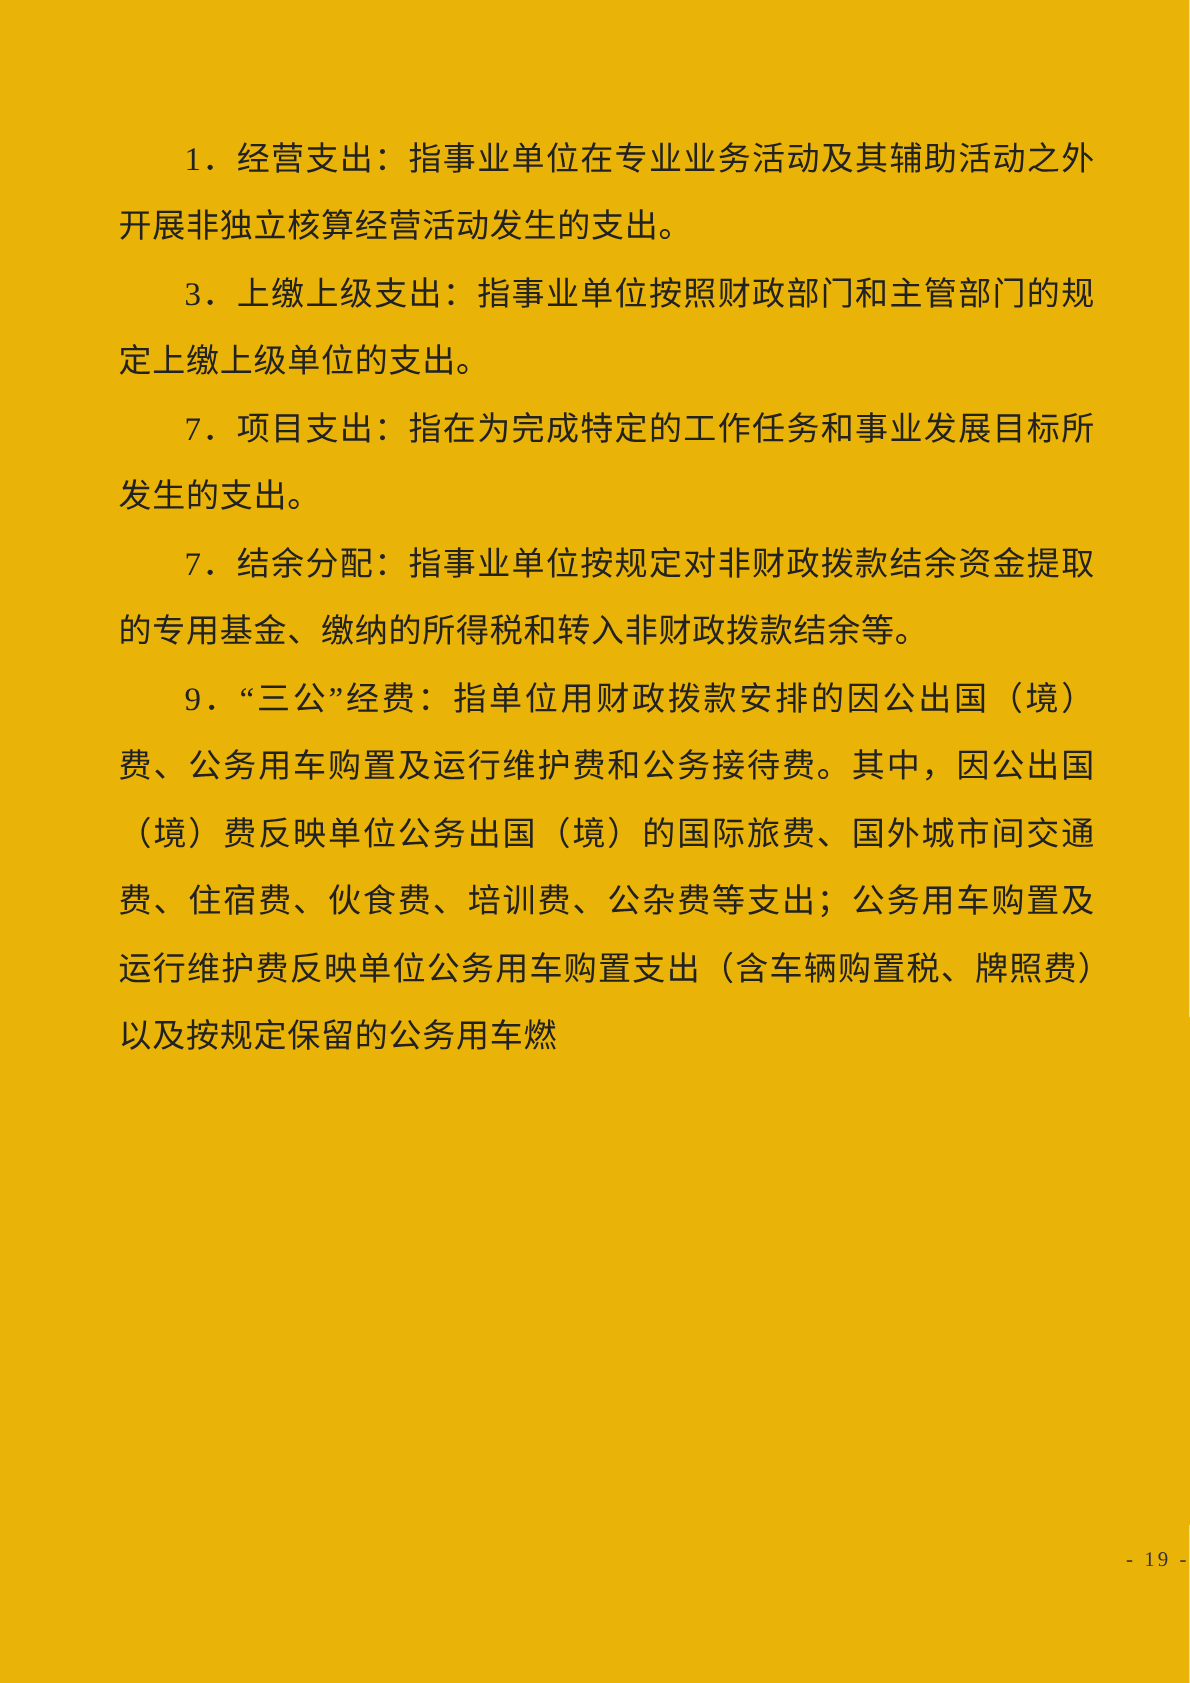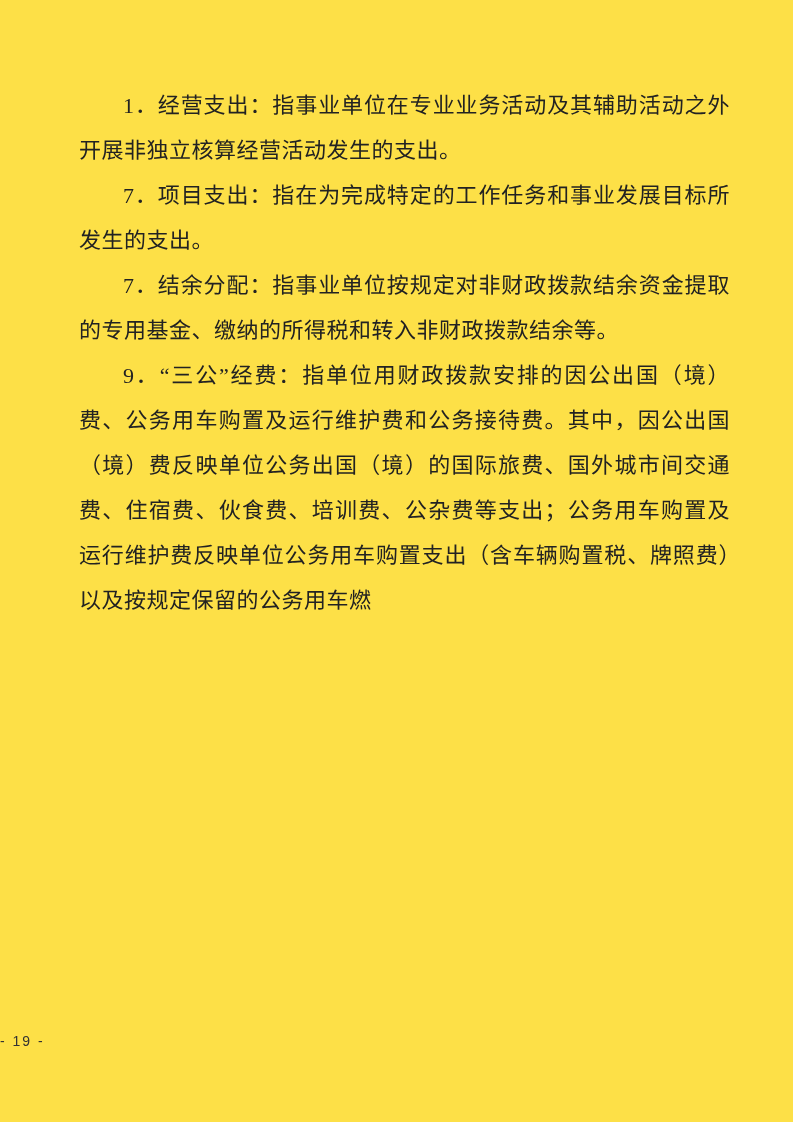--- a/index.html
+++ b/index.html
@@ -5,21 +5,21 @@
   html, body {
     margin: 0;
     padding: 0;
     background: #ffffff;
   }
   .page {
     position: relative;
     width: 793px;
     height: 1122px;
     margin: 0 auto;
-    background: #fde047;
+    background: #eab308;
     overflow: hidden;
     font-family: "Liberation Serif", "DejaVu Serif", serif;
     color: #222222;
   }
   .content {
     position: absolute;
     top: 83px;
     left: 79px;
     width: 651px;
   }
@@ -30,31 +30,32 @@
     letter-spacing: 0.5px;
     text-align: justify;
     text-indent: 2em;
     word-break: break-all;
   }
   .page-number {
     position: absolute;
     top: 1033px;
     left: 0;
     width: 100%;
-    text-align: left;
+    text-align: right;
     font-size: 14px;
     letter-spacing: 2px;
     color: #333333;
-    font-family: Liberation Sans, sans-serif;
+    font-family: Liberation Serif, serif;
   }
 </style>
 </head>
 <body>
 
 <div class="page">
   <div class="content">
     <p class="para">1．经营支出：指事业单位在专业业务活动及其辅助活动之外开展非独立核算经营活动发生的支出。</p>
+    <p class="para">3．上缴上级支出：指事业单位按照财政部门和主管部门的规定上缴上级单位的支出。</p>
     <p class="para">7．项目支出：指在为完成特定的工作任务和事业发展目标所发生的支出。</p>
     <p class="para">7．结余分配：指事业单位按规定对非财政拨款结余资金提取的专用基金、缴纳的所得税和转入非财政拨款结余等。</p>
     <p class="para">9．“三公”经费：指单位用财政拨款安排的因公出国（境）费、公务用车购置及运行维护费和公务接待费。其中，因公出国（境）费反映单位公务出国（境）的国际旅费、国外城市间交通费、住宿费、伙食费、培训费、公杂费等支出；公务用车购置及运行维护费反映单位公务用车购置支出（含车辆购置税、牌照费）以及按规定保留的公务用车燃</p>
   </div>
   <div class="page-number">- 19 -</div>
 </div>
 
 </body></html>

